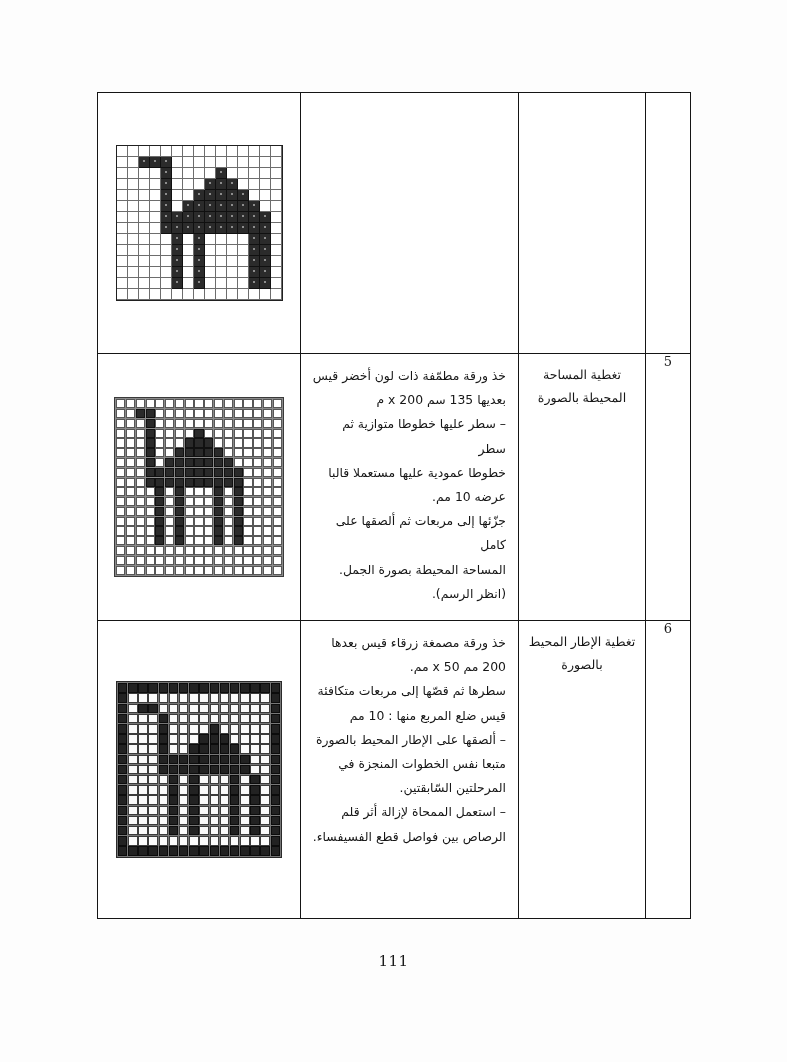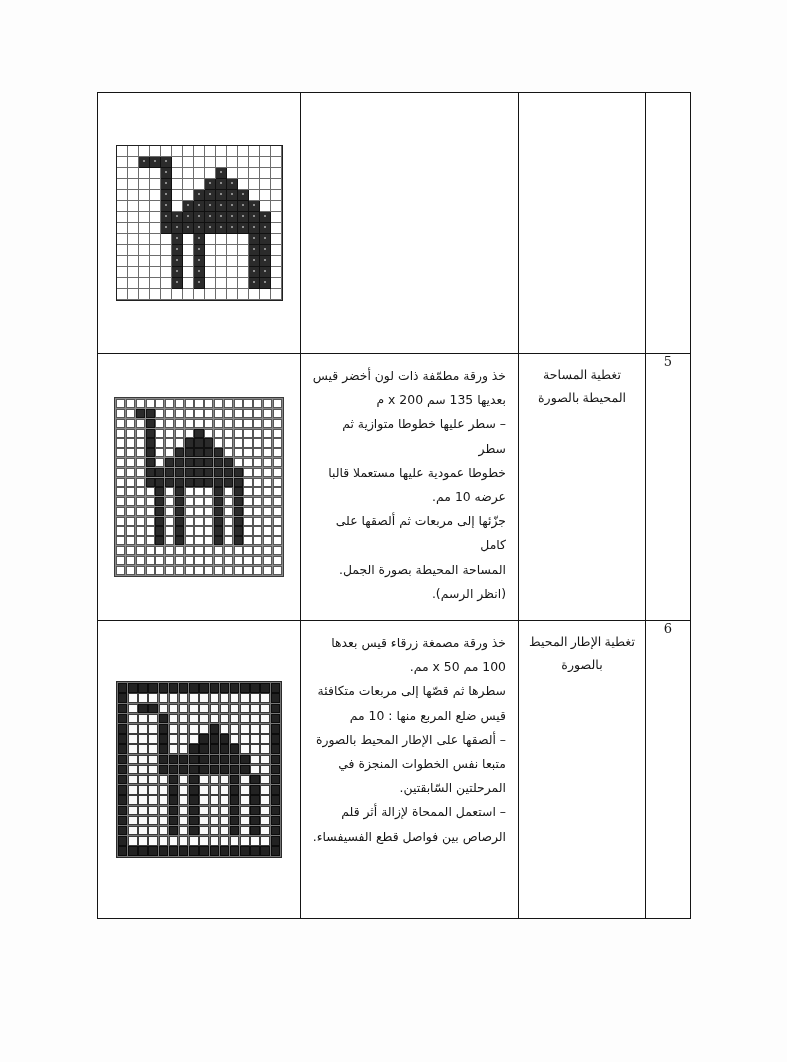--- a/index.html
+++ b/index.html
@@ -59,21 +59,21 @@
     line-height: 1.95;
     padding: 10px 12px 6px 10px;
     color: #161616;
     white-space: pre-line;
     letter-spacing: 0px;
   }
   .ar-label {
     direction: rtl;
     text-align: center;
     unicode-bidi: isolate;
-    font-family: Liberation Serif, serif;
+    font-family: Liberation Sans, sans-serif;
     font-size: 12.6px;
     line-height: 1.85;
     padding: 10px 8px 6px 8px;
     color: #161616;
     white-space: pre-line;
   }
   .num-cell {
     text-align: center;
     font-family: "DejaVu Serif", serif;
     font-size: 13px;
@@ -1004,32 +1004,33 @@
                 <div class="cell on"></div>
                 <div class="cell on"></div>
                 <div class="cell on"></div>
                 <div class="cell on"></div>
                 <div class="cell on"></div>
               </div>
           </div>
         </td>
         <td>
           <div class="ar-body">خذ ورقة مصمغة زرقاء قيس بعدها
-100 مم x 50 مم.
+200 مم x 50 مم.
 سطرها ثم قصّها إلى مربعات متكافئة
 قيس ضلع المربع منها : 10 مم
 – ألصقها على الإطار المحيط بالصورة
 متبعا نفس الخطوات المنجزة في
 المرحلتين السّابقتين.
 – استعمل الممحاة لإزالة أثر قلم
 الرصاص بين فواصل قطع الفسيفساء.</div>
         </td>
         <td>
           <div class="ar-label">تغطية الإطار المحيط
 بالصورة</div>
         </td>
         <td class="num-cell">6</td>
       </tr>
     </tbody>
   </table>
 
+  <div class="page-number">111</div>
 
 </div>
 
 </body></html>

